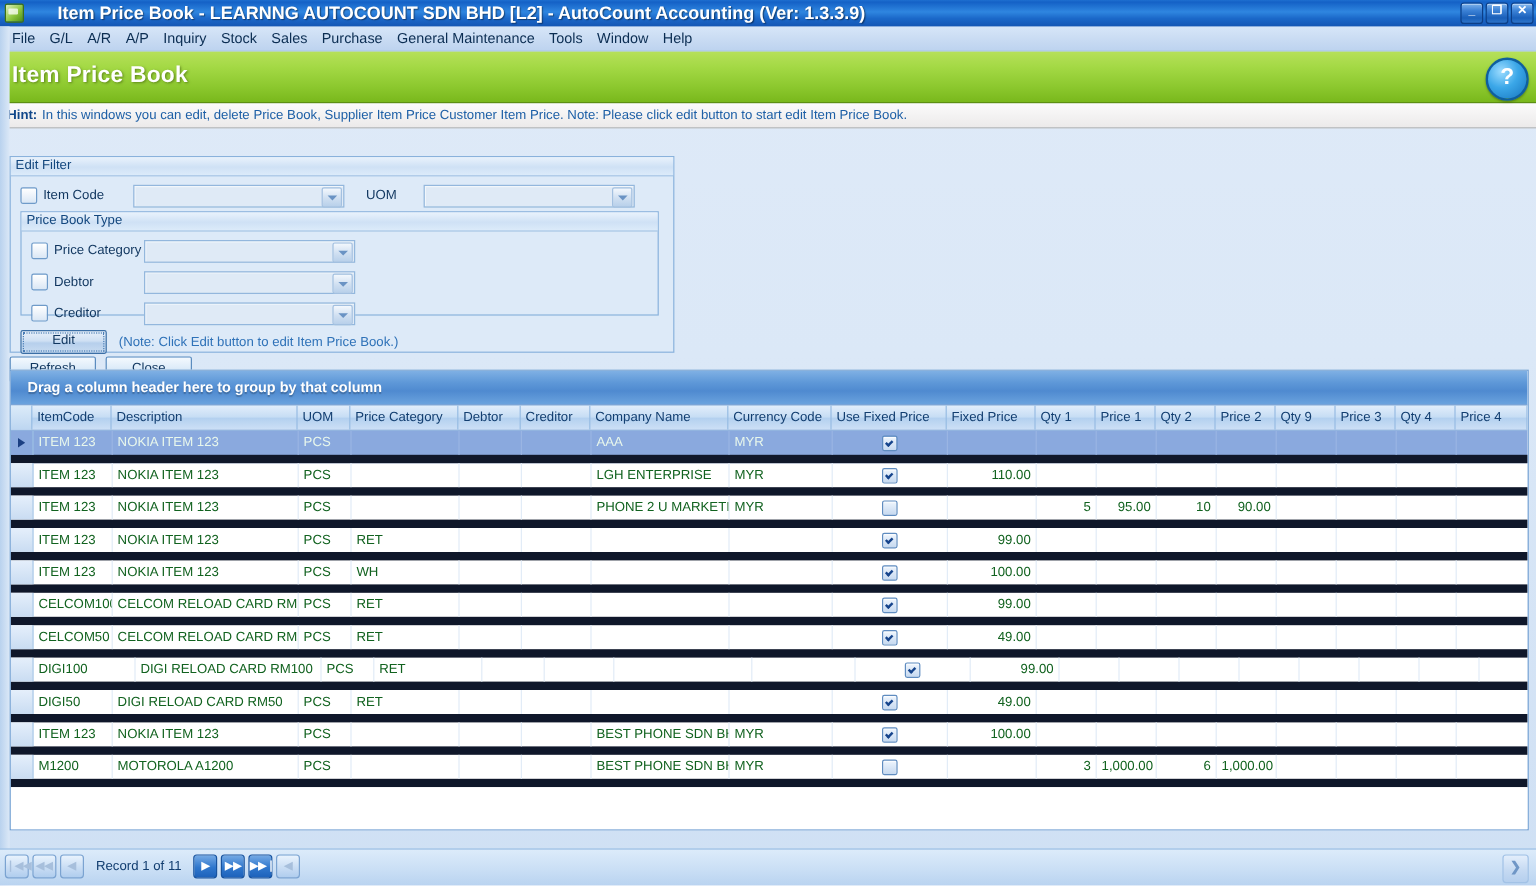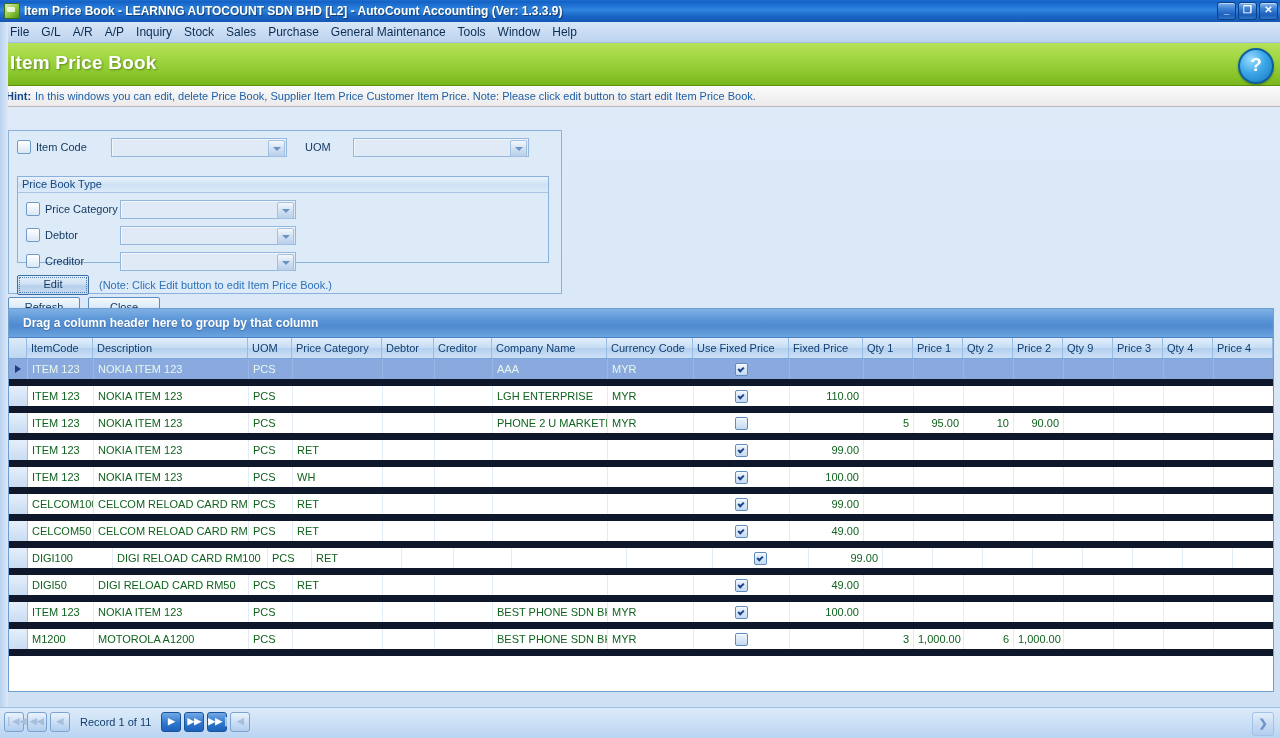--- a/index.html
+++ b/index.html
@@ -23,22 +23,23 @@
   .titlebar .tb-icon{
     width:14px;height:14px;margin-left:4px;margin-right:4px;border-radius:2px;
     background:linear-gradient(135deg,#dff0c0,#8dc63f 55%,#4f8f16);
     border:1px solid #3f7010;position:relative;flex:none;
   }
   .titlebar .tb-icon::after{
     content:"";position:absolute;left:2px;top:3px;width:8px;height:5px;
     background:#fff;opacity:.75;border-radius:1px;
   }
   .titlebar .tb-title{
-    color:#fff;font-size:12px;font-weight:bold;white-space:nowrap;
+    color:#fff;font-size:15px;font-weight:bold;white-space:nowrap;
     text-shadow:1px 1px 1px rgba(0,0,0,.45);
+    margin-left:24px;
   }
   .wbtns{position:absolute;right:2px;top:2px;display:flex;gap:2px;}
   .wbtn{
     width:17px;height:16px;border:1px solid #0c3e86;border-radius:3px;
     background:linear-gradient(180deg,#7fb3ea 0%,#3d82d6 35%,#195fb9 75%,#2e74c8 100%);
     color:#fff;font-size:10px;line-height:14px;text-align:center;font-weight:bold;
     box-shadow:inset 0 1px 0 rgba(255,255,255,.5);
   }
   .wbtn.close{background:linear-gradient(180deg,#8cbcef 0%,#3f85d8 35%,#1a60bb 75%,#2f76ca 100%);}
 
@@ -252,20 +253,21 @@
   </div>
 
   <div class="hintbar">
     <b>Hint:</b>
     <span>In this windows you can edit, delete Price Book, Supplier Item Price  Customer Item Price. Note: Please click edit button to start edit Item Price Book.</span>
   </div>
 
   <div class="leftedge"></div>
 
   <div class="filterbox">
+    <div class="grouptitle">Edit Filter</div>
 
     <div class="frow">
       <div class="chk"></div>
       <div class="flabel">Item Code</div>
       <div class="combo" style="width:174px;">
         <div class="arrow"></div>
       </div>
       <div class="flabel" style="width:auto;margin-left:18px;margin-right:22px;">UOM</div>
       <div class="combo" style="width:174px;">
         <div class="arrow"></div>

